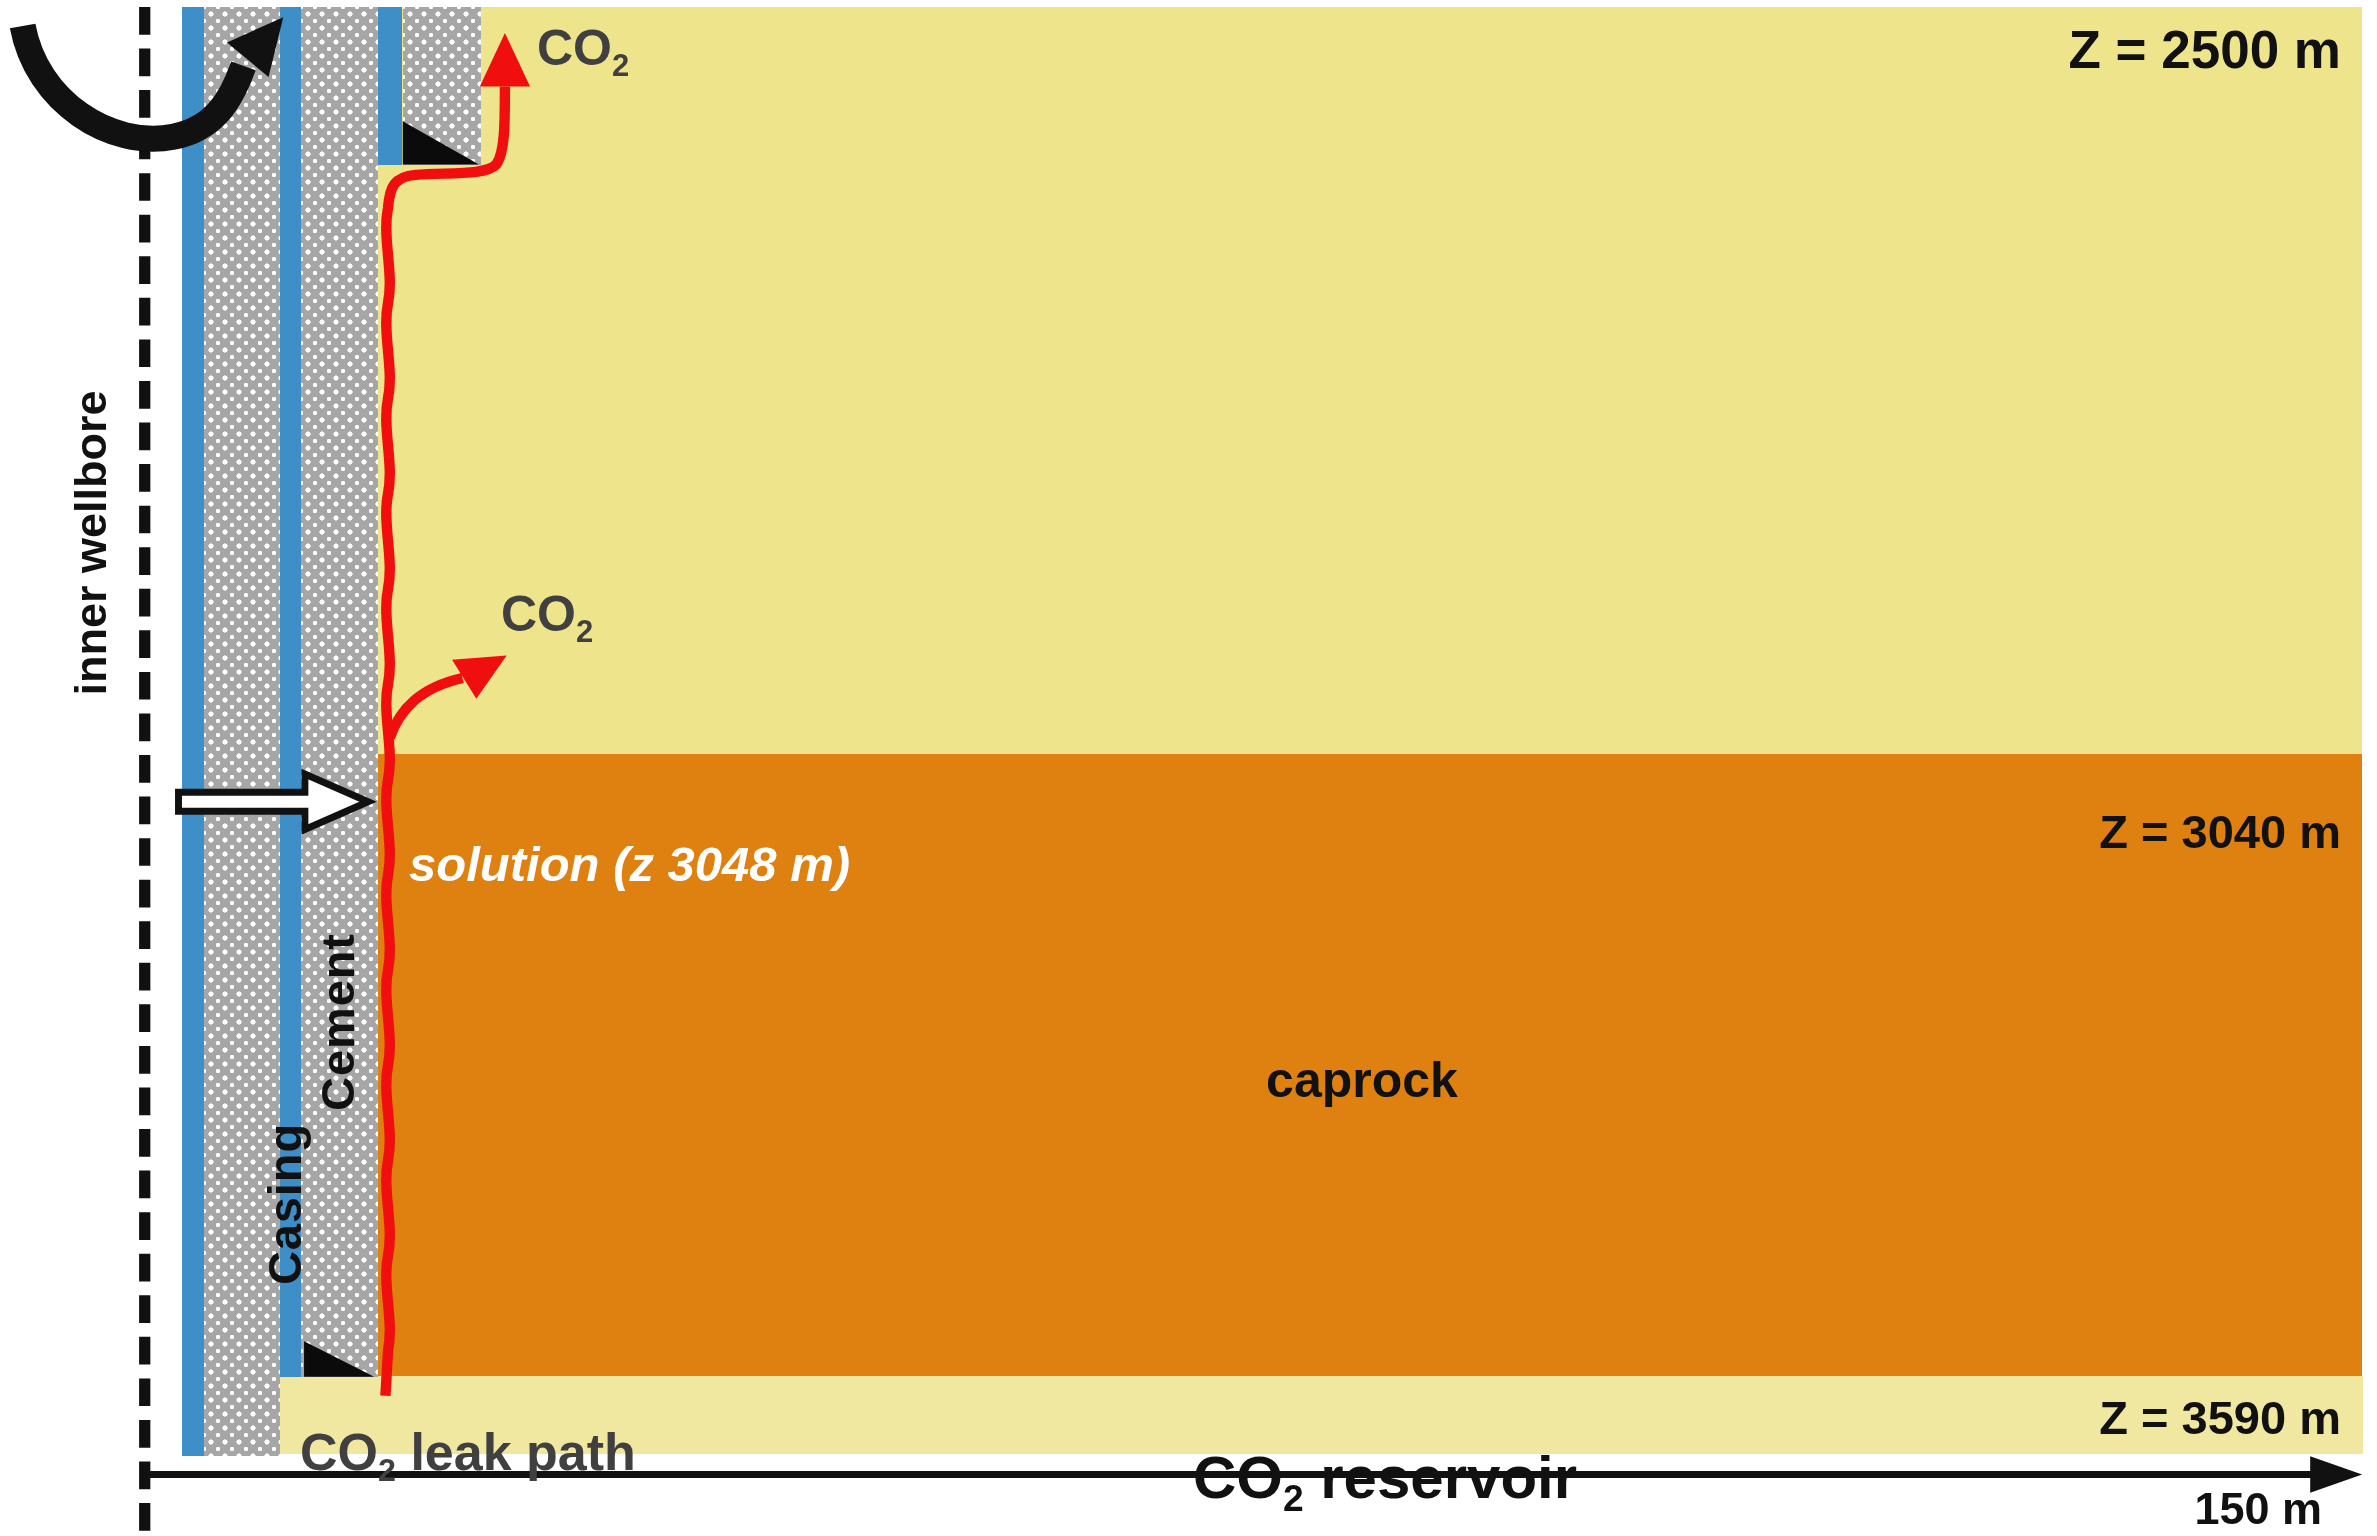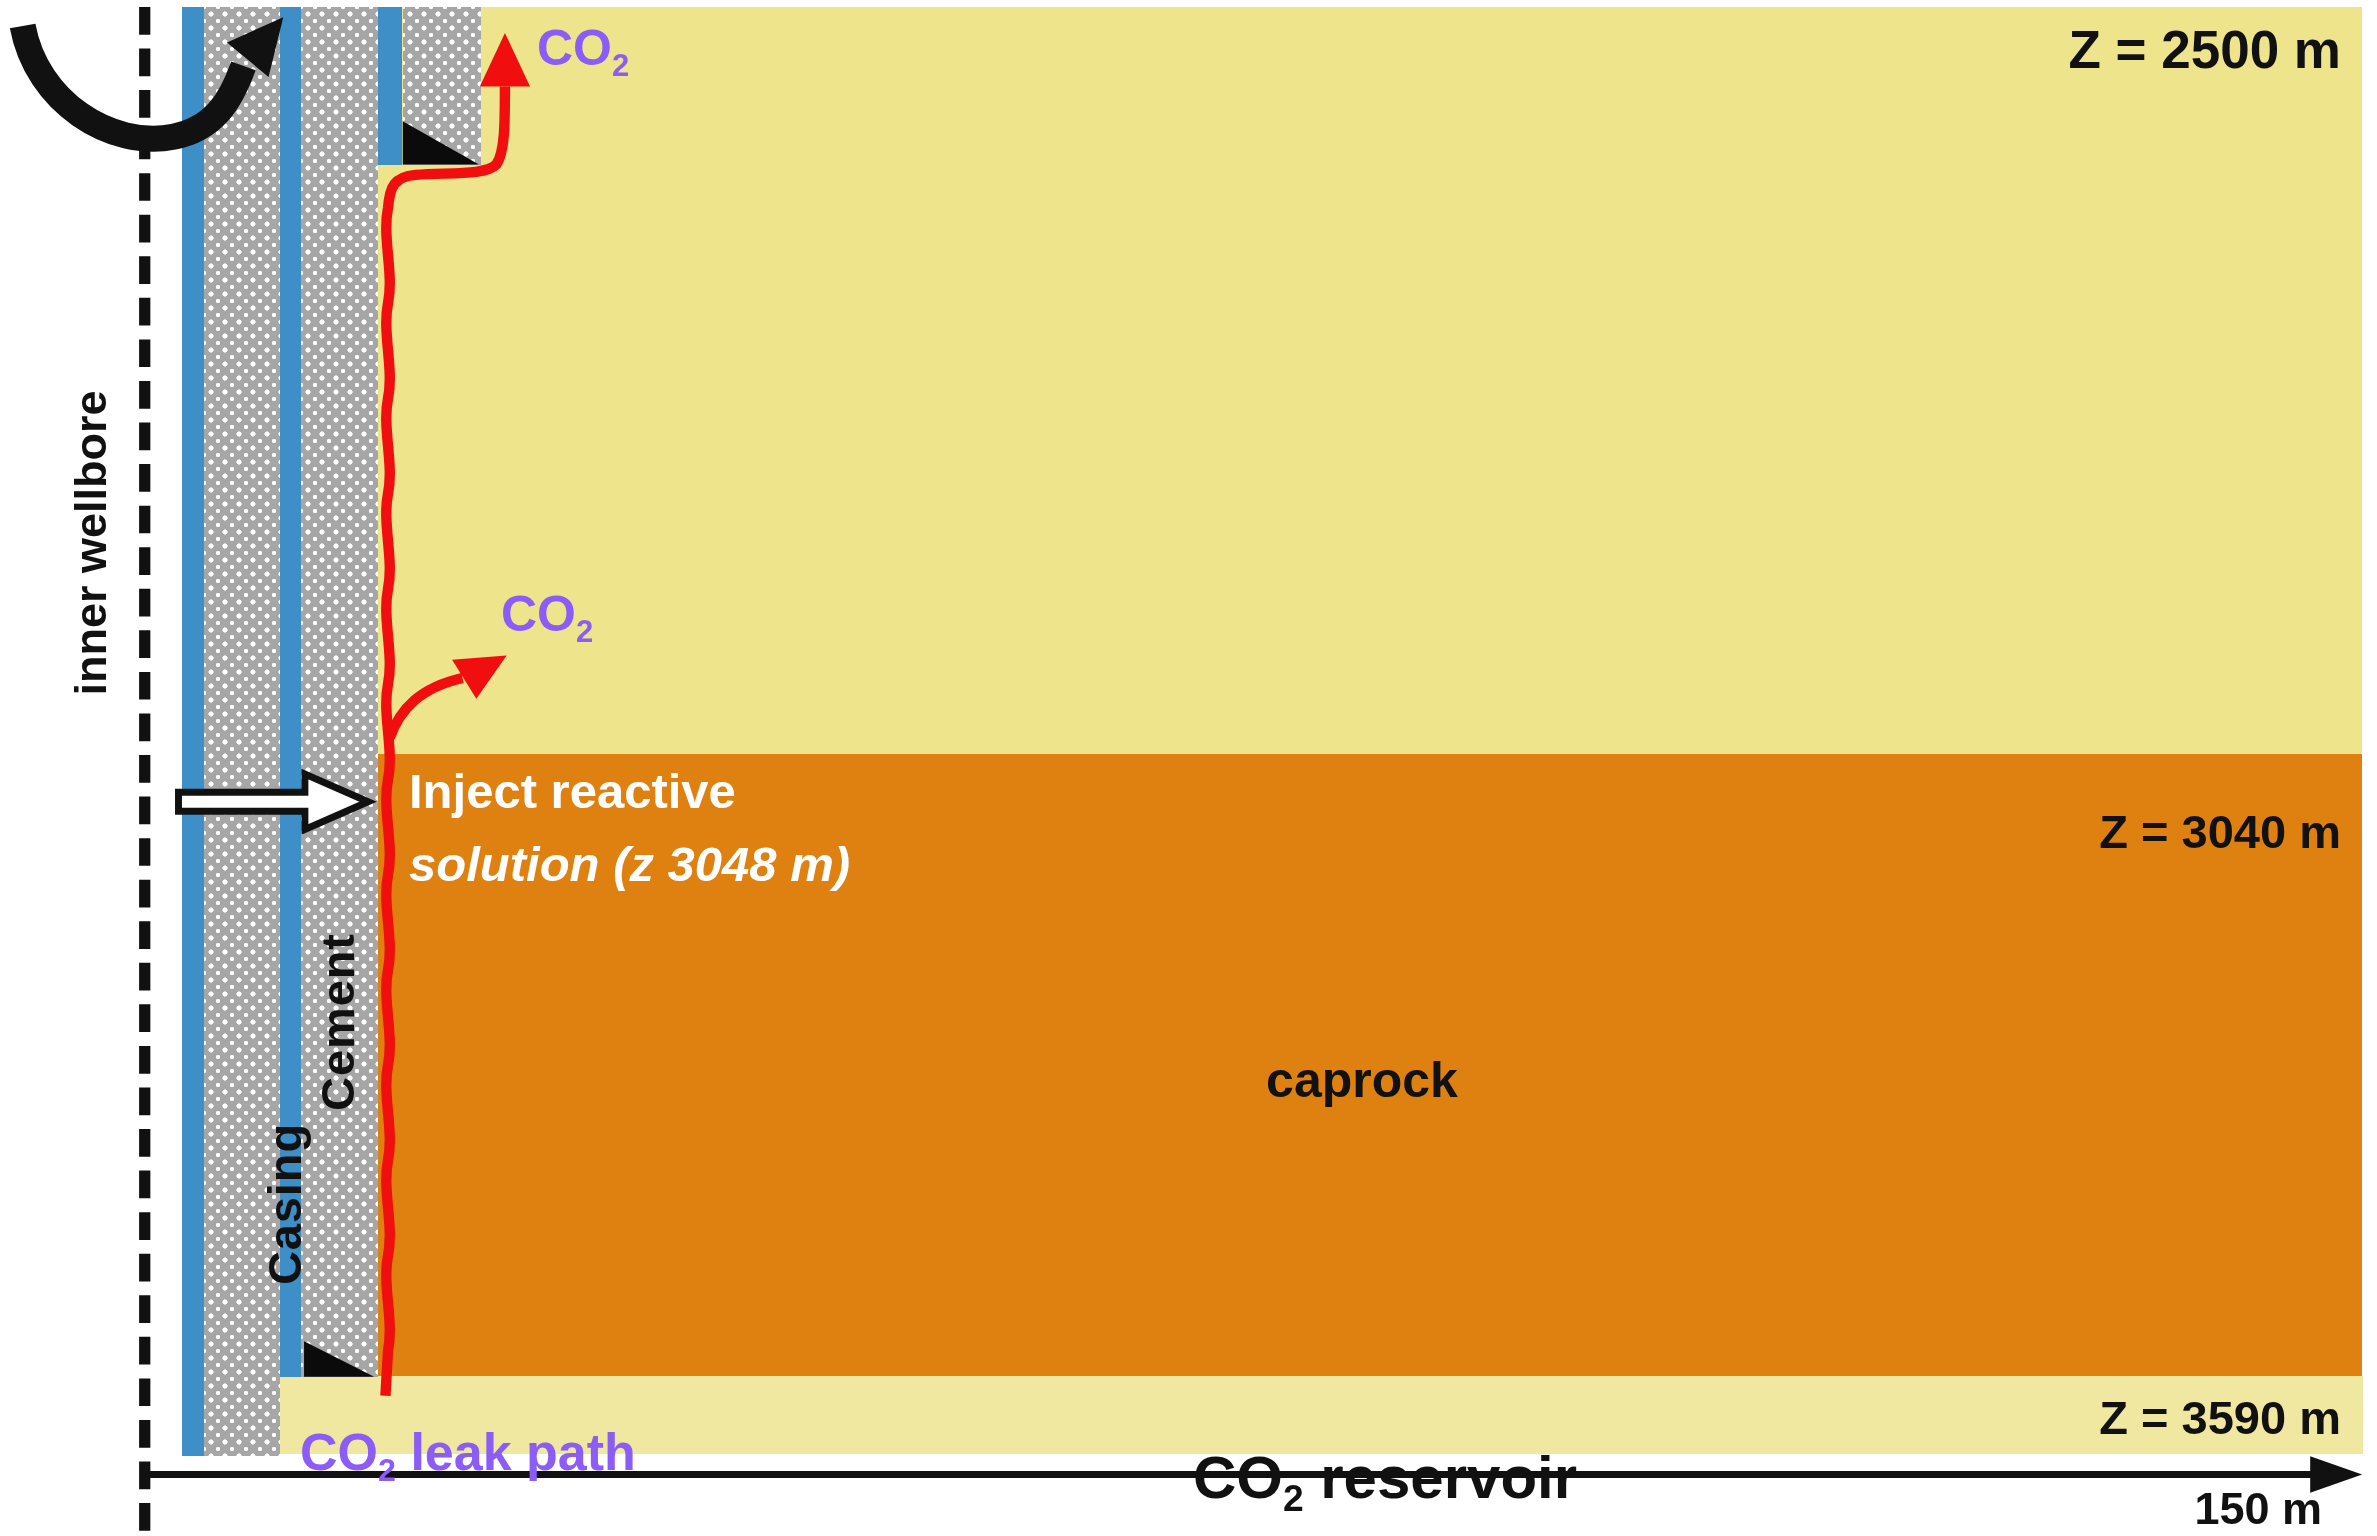--- a/index.html
+++ b/index.html
@@ -28,21 +28,21 @@
   #casing1{left:182px;top:7px;width:21.7px;height:1449px;}
   #cement1{left:204px;top:7px;width:76px;height:1449px;}
   #casing2{left:280px;top:7px;width:21.7px;height:1370px;}
   #cement2{left:301px;top:7px;width:77px;height:1370px;}
   #casing3{left:378px;top:7px;width:24px;height:158px;}
   #cement3{left:403px;top:7px;width:78px;height:158px;}
   
   #overlay{left:0;top:0;width:2377px;height:1536px;}
   
   .lbl{position:absolute;font-weight:bold;color:#111;white-space:nowrap;line-height:1;}
-  .red{color:#8b5cf6;}
+  .red{color:#404040;}
   .white{color:#ffffff;}
   .rot{transform:translate(-50%,-50%) rotate(-90deg);transform-origin:center center;}
   sub{font-size:0.62em;}
   #lbl-z2500{right:36px;top:22.5px;font-size:53px;}
   #lbl-z3040{right:36px;top:808px;font-size:47px;}
   #lbl-z3590{right:36px;top:1394px;font-size:47px;}
   #lbl-150m{right:55px;top:1486px;font-size:45px;}
   #lbl-overburden{left:1360px;top:357px;transform:translateX(-50%);font-size:49px;}
   #lbl-caprock{left:1362px;top:1055px;transform:translateX(-50%);font-size:50px;}
   #lbl-reservoir{left:1375px;top:1448px;transform:translateX(-50%);font-size:60px;margin-left:10px;}
@@ -121,21 +121,20 @@
 
   <div class="lbl" id="lbl-caprock">caprock</div>
   <div class="lbl" id="lbl-reservoir"><span>CO</span><sub>2</sub><span> reservoir</span></div>
 
   <div class="lbl red" id="lbl-leakpath"><span>CO</span><sub>2</sub><span> leak path</span></div>
 
   <div class="lbl red" id="lbl-co2top"><span>CO</span><sub>2</sub></div>
 
   <div class="lbl red" id="lbl-co2mid"><span>CO</span><sub>2</sub></div>
 
-  <div class="lbl white" id="lbl-inject1">Inject reactive</div>
   <div class="lbl white" id="lbl-inject2">solution (z 3048 m)</div>
 
   <div class="lbl rot" id="lbl-innerwell">inner wellbore</div>
   <div class="lbl rot" id="lbl-cement">Cement</div>
   <div class="lbl rot" id="lbl-casing">Casing</div>
 
 </div>
 
 
 </body></html>

